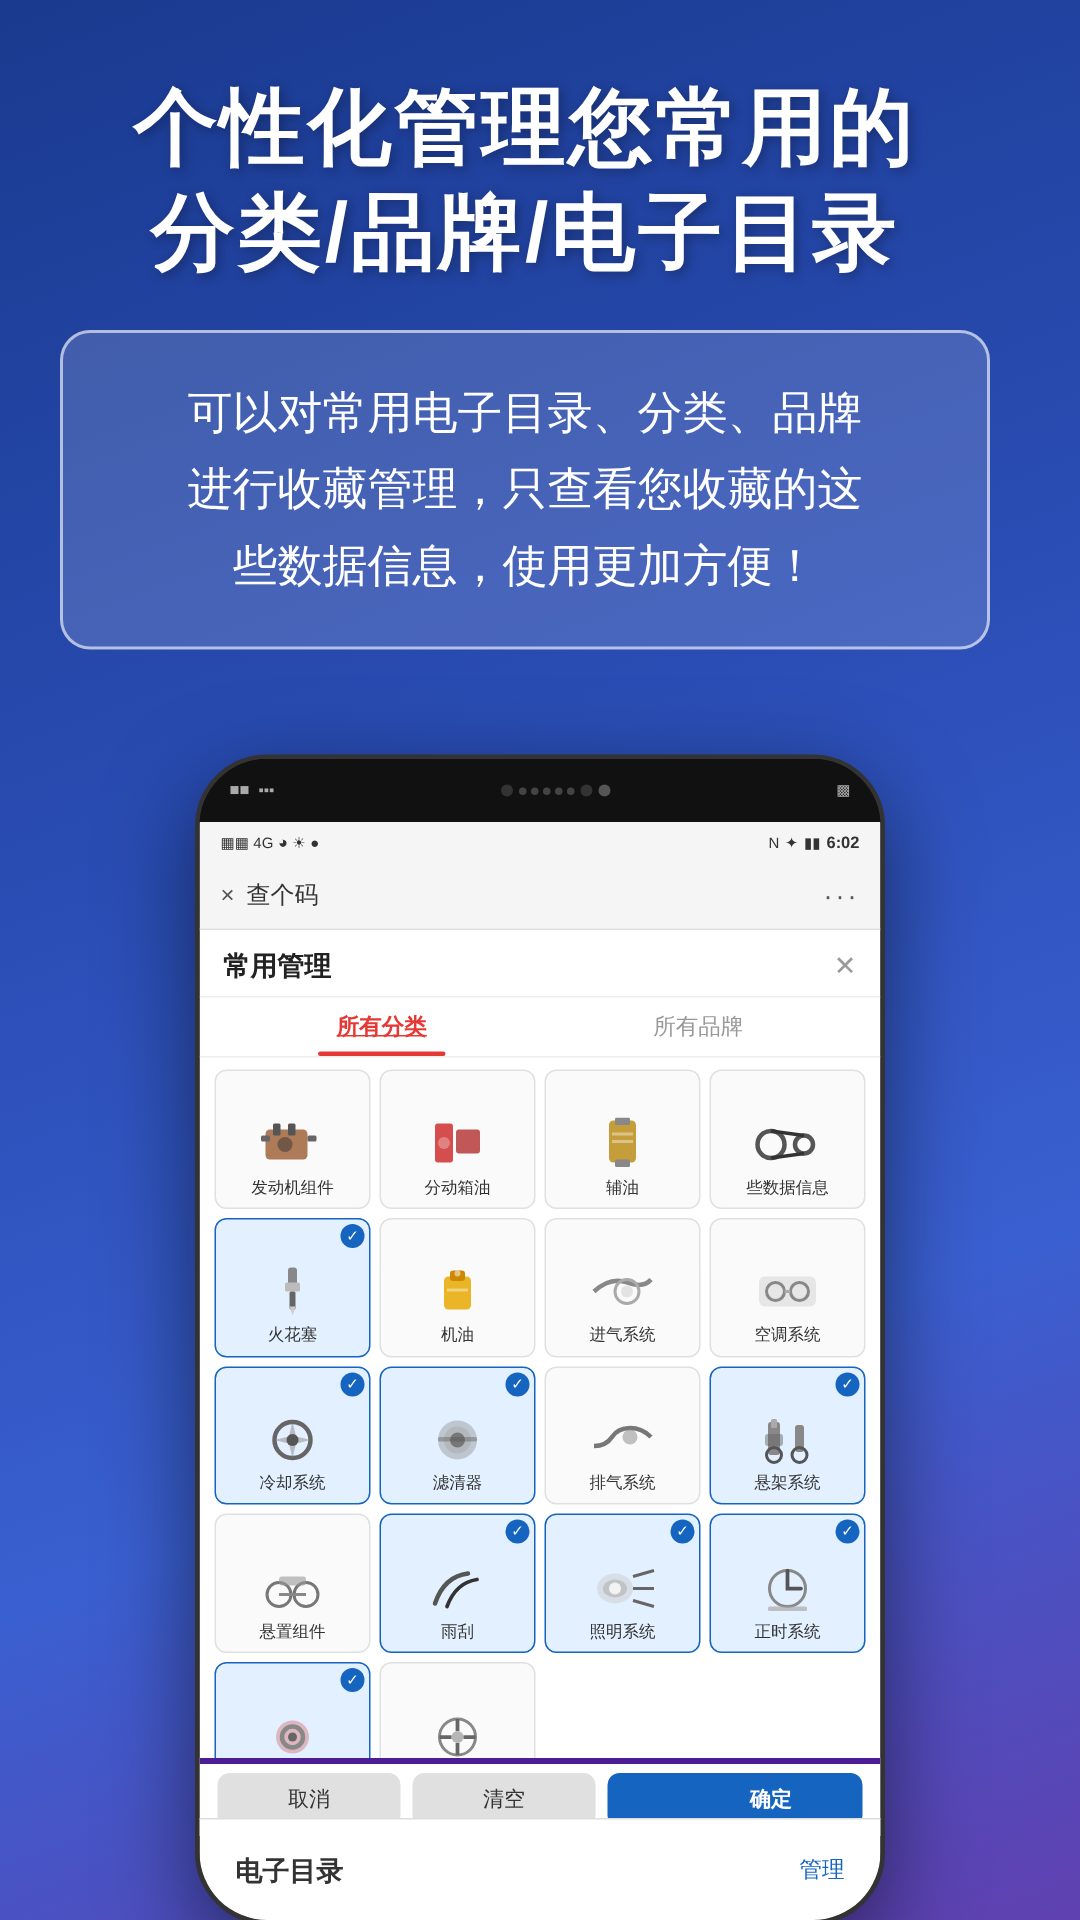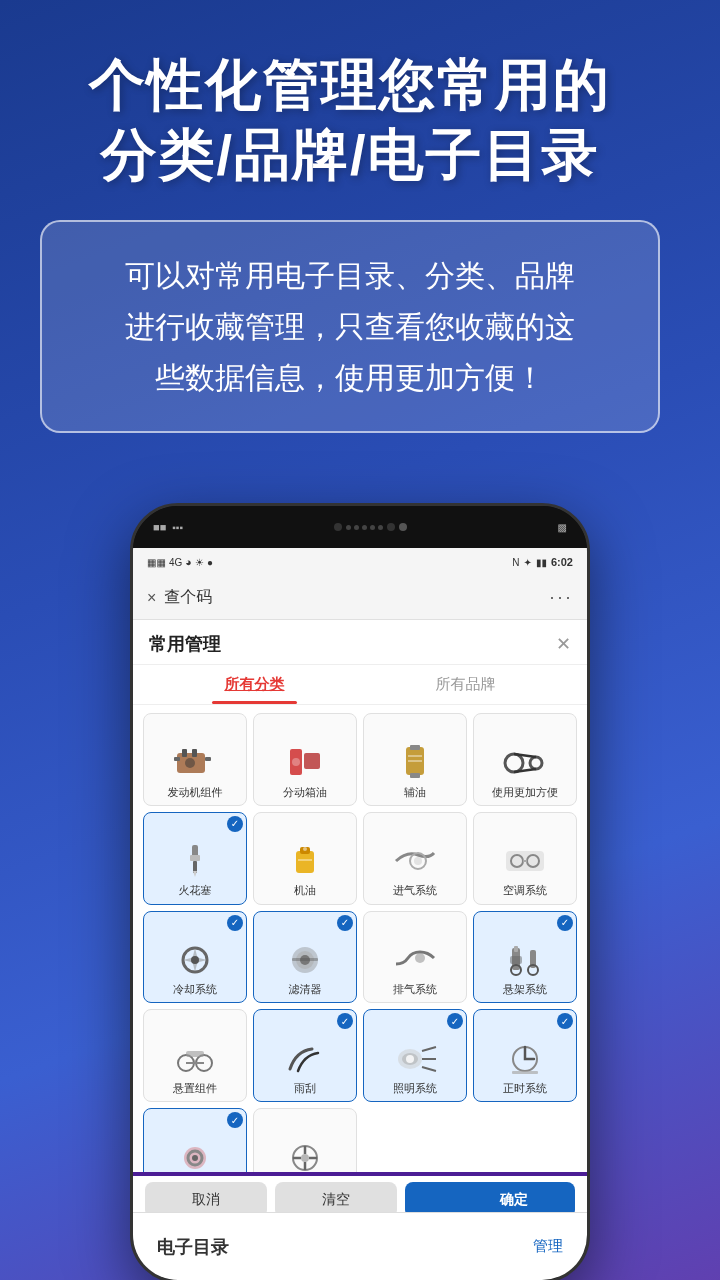--- a/index.html
+++ b/index.html
@@ -402,21 +402,21 @@
           <span class="item-label">辅油</span>
         </div>
 
         <div class="grid-item">
           <svg class="part-svg" viewBox="0 0 46 36">
             <circle cx="12" cy="18" r="9" fill="none" stroke="#555" stroke-width="3"></circle>
             <circle cx="34" cy="18" r="6" fill="none" stroke="#555" stroke-width="3"></circle>
             <line x1="12" y1="9" x2="34" y2="12" stroke="#333" stroke-width="2.5"></line>
             <line x1="12" y1="27" x2="34" y2="24" stroke="#333" stroke-width="2.5"></line>
           </svg>
-          <span class="item-label">使用更加方便</span>
+          <span class="item-label">些数据信息</span>
         </div>
 
         <div class="grid-item selected">
           <div class="check-badge">✓</div>
           <svg class="part-svg" viewBox="0 0 46 36">
             <rect x="20" y="2" width="6" height="12" rx="2" fill="#888"></rect>
             <rect x="18" y="12" width="10" height="6" rx="1" fill="#bbb"></rect>
             <rect x="21" y="18" width="4" height="12" rx="1" fill="#666"></rect>
             <path d="M21 28 L23 34 L25 28" fill="#ccc"></path>
           </svg>

